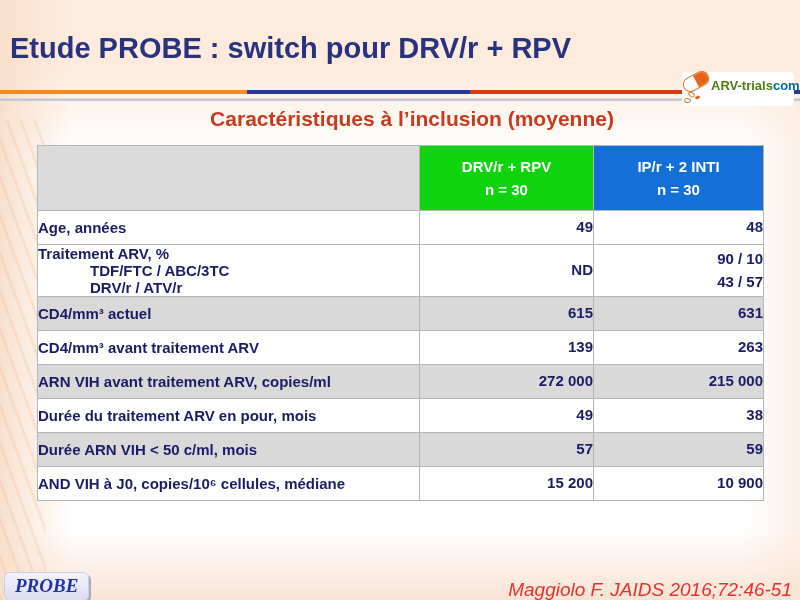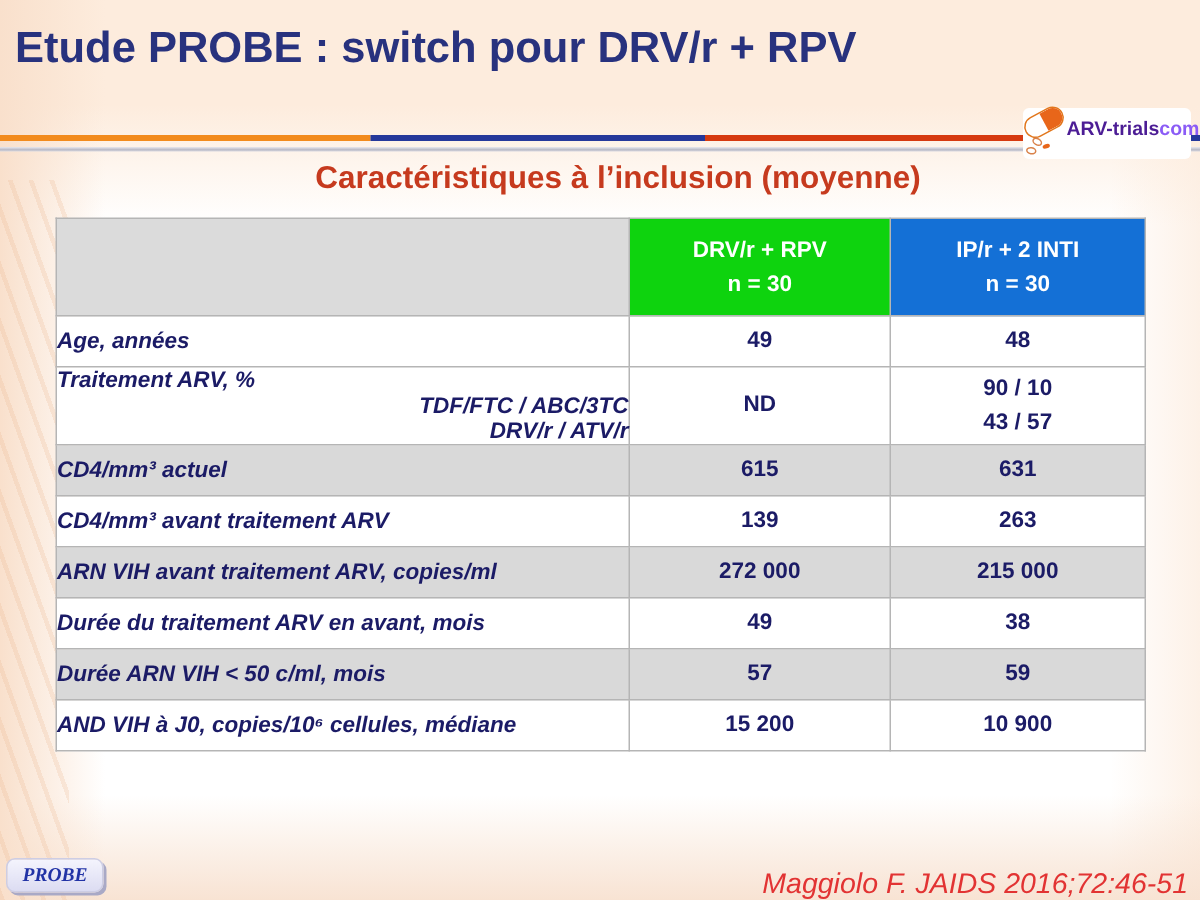--- a/index.html
+++ b/index.html
@@ -8,54 +8,54 @@
     background:
       linear-gradient(90deg, #f9e0cc 0px, rgba(255,255,255,0) 70px),
       linear-gradient(180deg, #fdecdd 0px, #fdecdd 70px, rgba(255,255,255,0) 150px),
       linear-gradient(0deg, #f8e3d3 0px, rgba(255,255,255,0) 70px),
       linear-gradient(270deg, #fdf1e7 0px, rgba(255,255,255,0) 60px),
       #ffffff;
   }
   .watermark{position:absolute;left:0;top:120px;width:46px;height:480px;
     background:repeating-linear-gradient(70deg, rgba(233,178,137,0.22) 0 3px, rgba(255,255,255,0) 3px 13px);
     pointer-events:none;}
-  .title{position:absolute;left:10px;top:16px;width:780px;margin:0;
+  .title{position:absolute;left:10px;top:32px;width:780px;margin:0;
     font-size:29px;font-weight:bold;color:#28327E;letter-spacing:0px;}
   .rule{position:absolute;left:0;top:90px;width:800px;height:4px;display:flex;}
   .rule .seg{height:4px;}
   .silver{position:absolute;left:0;top:98px;width:800px;height:3px;
     background:linear-gradient(180deg,#e8e8ee,#babac6 60%,#d8d8e0);}
   .logo{position:absolute;right:6px;top:72px;width:112px;height:34px;z-index:5;background:#ffffff;border-radius:4px;}
   .capsule{position:absolute;left:0px;top:2px;width:26px;height:13px;border-radius:8px;
     transform:rotate(-28deg);overflow:hidden;border:1px solid #e2761b;background:#fff;}
   .capsule .half{position:absolute;right:0;top:0;width:50%;height:100%;background:#e8661a;}
   .pill{position:absolute;border-radius:50%;background:#e8661a;}
   .p1{left:6px;top:20px;width:5px;height:3px;transform:rotate(30deg);background:#fff;border:1px solid #d9824a;}
   .p2{left:13px;top:24px;width:5px;height:3px;transform:rotate(-20deg);}
   .p3{left:2px;top:26px;width:5px;height:3px;transform:rotate(10deg);background:#fff;border:1px solid #d9824a;}
   .logo-text{position:absolute;left:29px;top:6px;font-size:13px;font-weight:bold;white-space:nowrap;}
-  .logo-name{color:#4c1d95;}
-  .logo-suffix{color:#8b5cf6;}
+  .logo-name{color:#4d7c0f;}
+  .logo-suffix{color:#0369a1;}
   .subtitle{position:absolute;left:12px;top:107px;width:800px;margin:0;text-align:center;
     font-size:21px;font-weight:bold;color:#C63A1E;}
   table.char{position:absolute;left:37px;top:145px;width:726px;border-collapse:collapse;table-layout:fixed;}
   table.char col.c1{width:382px;} table.char col.c2{width:174px;} table.char col.c3{width:170px;}
   table.char th, table.char td{border:1px solid #b5b5b5;padding:0;}
   thead th{height:64px;font-size:15px;font-weight:bold;color:#ffffff;text-align:center;vertical-align:middle;line-height:1.55;}
   th.blank{background:#DBDBDB;}
   tbody td{font-size:15px;font-weight:bold;color:#1B1B66;background:#ffffff;height:33px;vertical-align:middle;}
   tbody tr.shaded td{background:#D9D9D9;}
-  td.label-cell{text-align:left;padding:5px 6px 5px 8px;font-style:italic;}
-  td.label-cell .sub{padding-left:52px;text-align:right;}
-  td.value-cell{text-align:center;line-height:1.5;}
+  td.label-cell{text-align:left;padding:5px 6px 5px 8px;}
+  td.label-cell .sub{padding-left:52px;}
+  td.value-cell{text-align:right;line-height:1.5;}
   .badge{position:absolute;left:4px;top:572px;padding:2px 10px 3px 10px;
     background:linear-gradient(180deg,#f4f4fd,#dcdcf2);border-radius:6px;
     box-shadow:2px 2px 0 #a9a9c6;border:1px solid #cdcde4;
     font-family:"Liberation Serif",serif;font-style:italic;font-weight:bold;
-    font-size:13px;color:#2233A6;}
+    font-size:19px;color:#2233A6;}
   .citation{position:absolute;right:8px;top:579px;font-size:19px;font-style:italic;color:#E23333;}
 </style>
 </head>
 <body>
 
 <div class="slide">
 
   <div class="watermark"></div>
 
   <h1 class="title">Etude PROBE : switch pour DRV/r + RPV</h1>
@@ -154,21 +154,21 @@
           </td>
           <td class="value-cell">
             <div>272 000</div>
           </td>
           <td class="value-cell">
             <div>215 000</div>
           </td>
         </tr>
         <tr>
           <td class="label-cell">
-            <div>Durée du traitement ARV en avant, mois</div>
+            <div>Durée du traitement ARV en pour, mois</div>
           </td>
           <td class="value-cell">
             <div>49</div>
           </td>
           <td class="value-cell">
             <div>38</div>
           </td>
         </tr>
         <tr class="shaded">
           <td class="label-cell">

